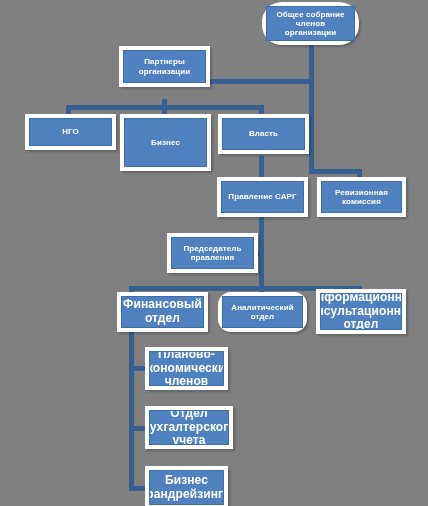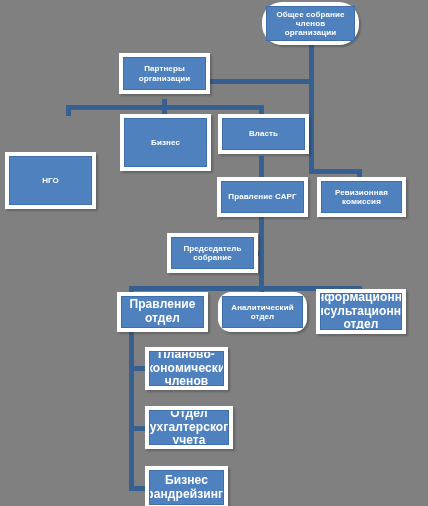--- a/index.html
+++ b/index.html
@@ -89,50 +89,50 @@
   <div class="conn" style="left:129px; top:331px; width:5px; height:160px;"></div>
 
   <div class="conn" style="left:129px; top:366px; width:18px; height:5px;"></div>
   <div class="conn" style="left:129px; top:426px; width:18px; height:5px;"></div>
   <div class="conn" style="left:129px; top:486px; width:18px; height:5px;"></div>
 
   <div class="node" style="left:262px; top:2px; width:97px; height:43px;border-radius:20px;">
     <div class="fill t8">Общее собрание членов организации</div>
   </div>
 
-  <div class="node" style="left:119px; top:53px; width:91px; height:41px;">
+  <div class="node" style="left:119px; top:46px; width:91px; height:41px;">
     <div class="fill t8">Партнеры организации</div>
   </div>
 
-  <div class="node" style="left:5px; top:114px; width:91px; height:57px;margin-top:38px;">
+  <div class="node" style="left:25px; top:114px; width:91px; height:36px;">
     <div class="fill t8">НГО</div>
   </div>
 
   <div class="node" style="left:120px; top:114px; width:91px; height:57px;">
     <div class="fill t8">Бизнес</div>
   </div>
 
   <div class="node" style="left:218px; top:114px; width:91px; height:40px;">
     <div class="fill t8">Власть</div>
   </div>
 
   <div class="node" style="left:217px; top:177px; width:91px; height:40px;">
     <div class="fill t8">Правление САРГ</div>
   </div>
 
   <div class="node" style="left:317px; top:177px; width:89px; height:40px;">
     <div class="fill t8">Ревизионная комиссия</div>
   </div>
 
   <div class="node" style="left:167px; top:233px; width:91px; height:40px;">
-    <div class="fill t8">Председатель собрание</div>
+    <div class="fill t8">Председатель правления</div>
   </div>
 
   <div class="node" style="left:117px; top:292px; width:91px; height:40px;">
-    <div class="fill t7">Правление отдел</div>
+    <div class="fill t7">Финансовый отдел</div>
   </div>
 
   <div class="node" style="left:218px; top:292px; width:89px; height:40px;border-radius:13px;">
     <div class="fill t8">Аналитический отдел</div>
   </div>
 
   <div class="node" style="left:316px; top:289px; width:90px; height:45px;">
     <div class="fill t7">Информационно-консультационный отдел</div>
   </div>
 

